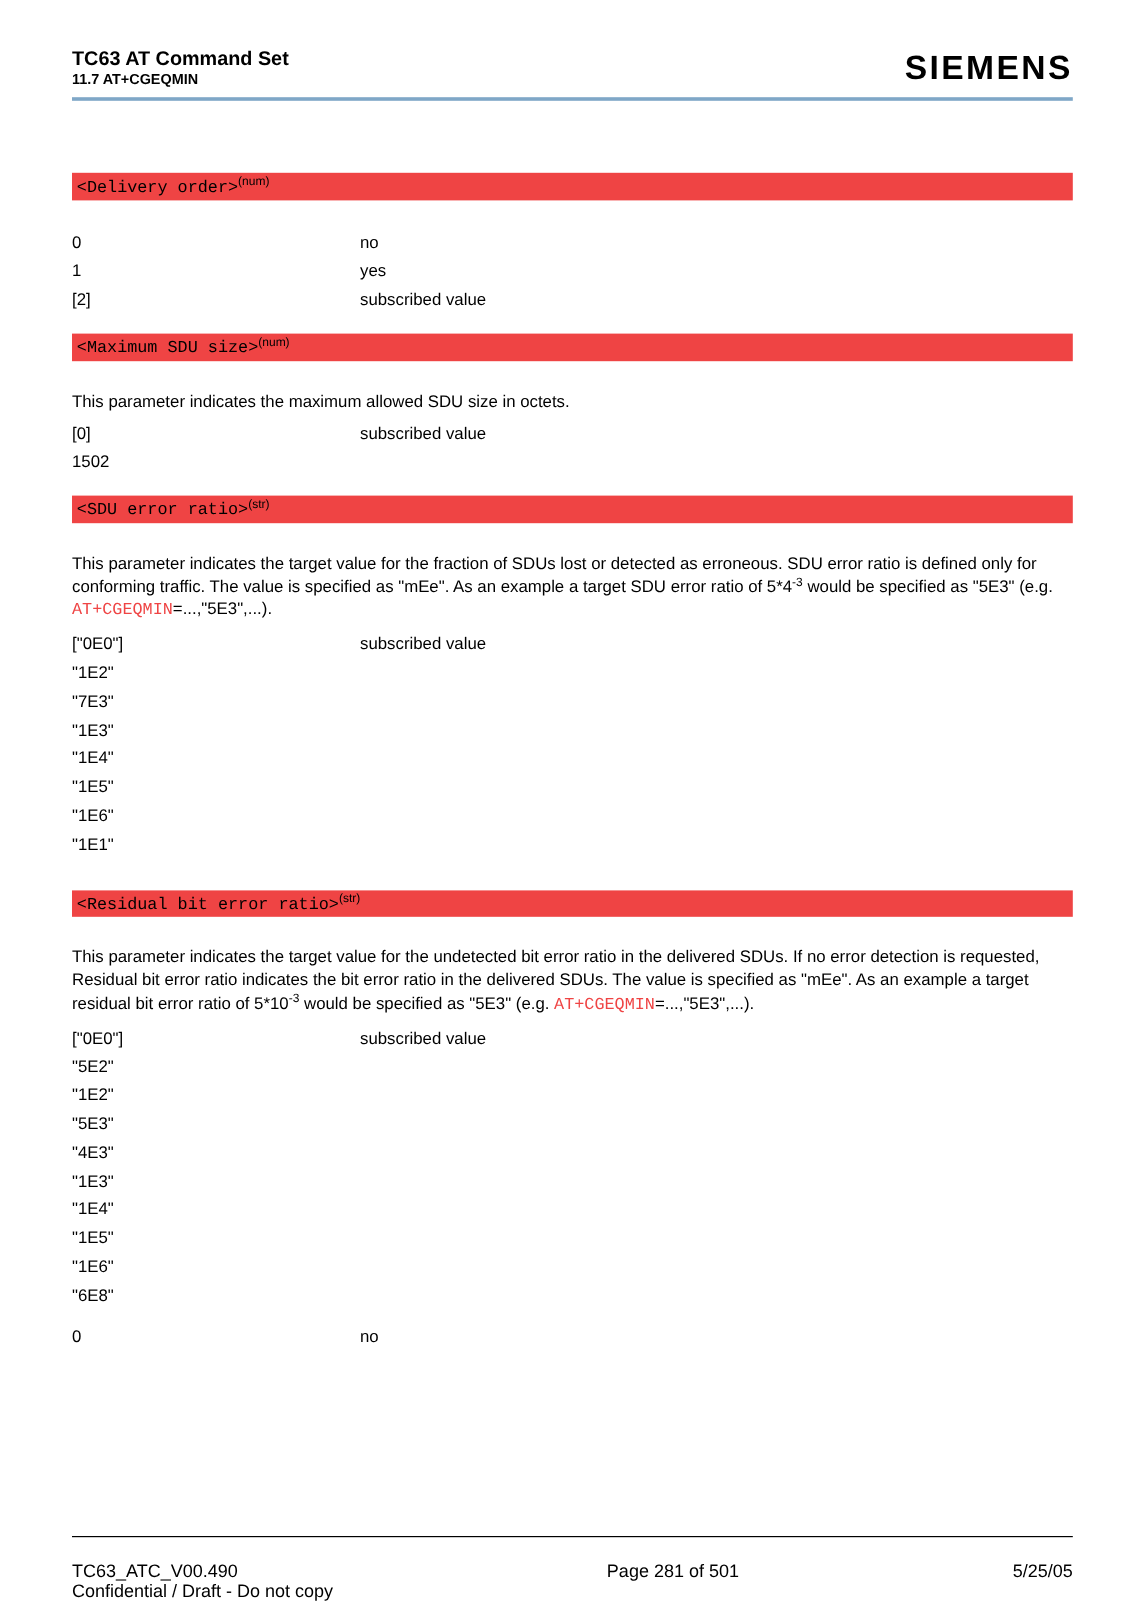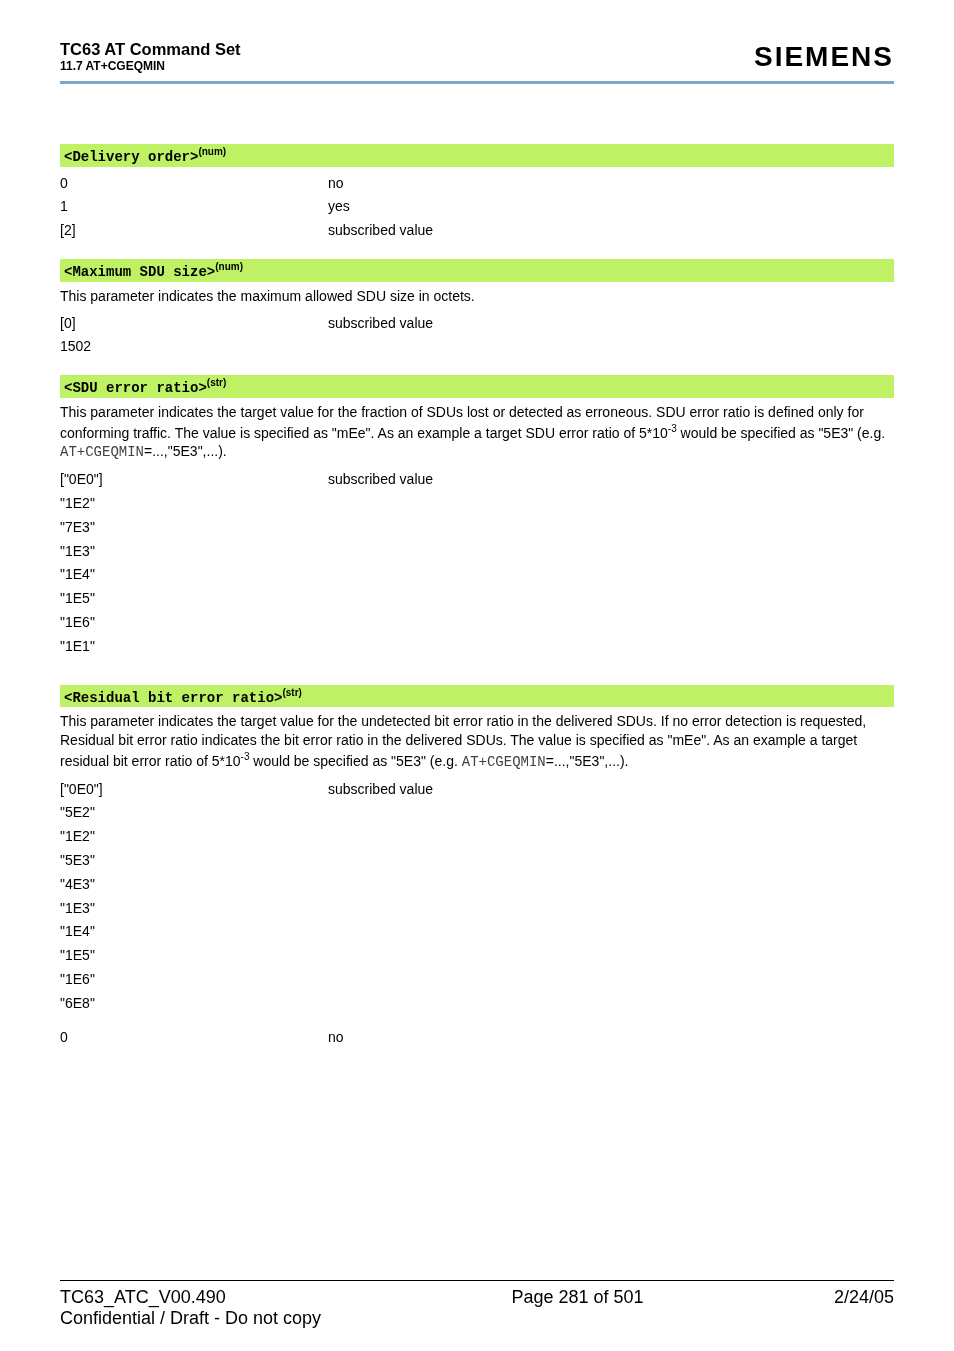--- a/index.html
+++ b/index.html
@@ -35,60 +35,59 @@
     letter-spacing: 2px;
     font-family: Arial, sans-serif;
   }
   .rule {
     height: 3px;
     background: #7fa7c7;
     margin-top: 2px;
     margin-bottom: 60px;
   }
   .param-name {
-    background: #bef264;
+    background: #ef4444;
     font-family: "Courier New", monospace;
     font-size: 14px;
     padding: 2px 4px;
     margin-top: 16px;
-    margin-bottom: 5px;
-    font-weight: bold;
+    margin-bottom: 24px;
   }
   .param-name .sup {
     font-family: Arial, sans-serif;
     font-size: 10px;
     vertical-align: super;
   }
   .desc {
     font-size: 14px;
     line-height: 1.35;
     margin-bottom: 6px;
   }
   .desc .mono-link {
     font-family: "Courier New", monospace;
-    color: #404040;
+    color: #ef4444;
   }
   .desc .sup {
     font-size: 10px;
     vertical-align: super;
   }
   .kv-row {
     display: flex;
     font-size: 14px;
     line-height: 1.7;
   }
   .kv-key { width: 240px; flex-shrink: 0; }
-  .kv-val { flex: 1; margin-left: 28px; }
+  .kv-val { flex: 1; }
   .footer {
     border-top: 1px solid #000;
     margin: 0 60px;
-    padding-top: 6px;
+    padding-top: 20px;
     display: flex;
     justify-content: space-between;
-    font-size: 18px;
+    font-size: 15px;
   }
   .footer .left { text-align: left; }
   .footer .center { text-align: center; }
   .footer .right { text-align: right; }
   .gap { height: 10px; }
 </style>
 </head>
 <body>
 
 <div class="page">
@@ -127,21 +126,21 @@
     </div>
   <div class="kv-row">
       <div class="kv-key">1502</div>
       <div class="kv-val"></div>
     </div>
 
   <div class="param-name">
     <span>&lt;SDU error ratio&gt;</span><span class="sup">(str)</span>
   </div>
   <div class="desc">
-    <span>This parameter indicates the target value for the fraction of SDUs lost or detected as erroneous. SDU error ratio is defined only for conforming traffic. The value is specified as "mEe". As an example a target SDU error ratio of 5*10</span><span class="sup">-3</span><span> would be specified as "5E3" (e.g. </span><span class="mono-link">AT+CGEQMIN</span><span>=...,"5E3",...).</span>
+    <span>This parameter indicates the target value for the fraction of SDUs lost or detected as erroneous. SDU error ratio is defined only for conforming traffic. The value is specified as "mEe". As an example a target SDU error ratio of 5*4</span><span class="sup">-3</span><span> would be specified as "5E3" (e.g. </span><span class="mono-link">AT+CGEQMIN</span><span>=...,"5E3",...).</span>
   </div>
   <div class="kv-row">
       <div class="kv-key">["0E0"]</div>
       <div class="kv-val">subscribed value</div>
     </div>
   <div class="kv-row">
       <div class="kv-key">"1E2"</div>
       <div class="kv-val"></div>
     </div>
   <div class="kv-row">
@@ -226,14 +225,14 @@
     </div>
 
 </div>
 
 <div class="footer">
   <div class="left">
     <div>TC63_ATC_V00.490</div>
     <div>Confidential / Draft - Do not copy</div>
   </div>
   <div class="center">Page 281 of 501</div>
-  <div class="right">2/24/05</div>
+  <div class="right">5/25/05</div>
 </div>
 
 </body></html>

